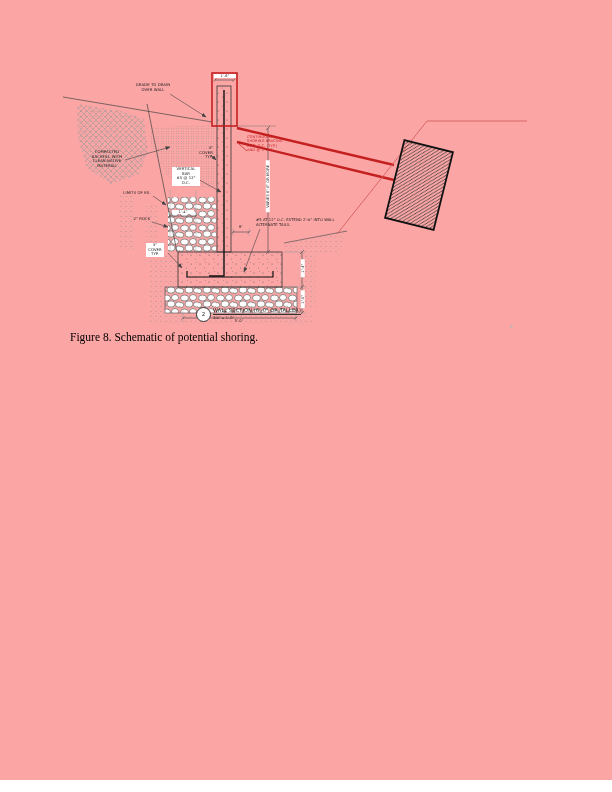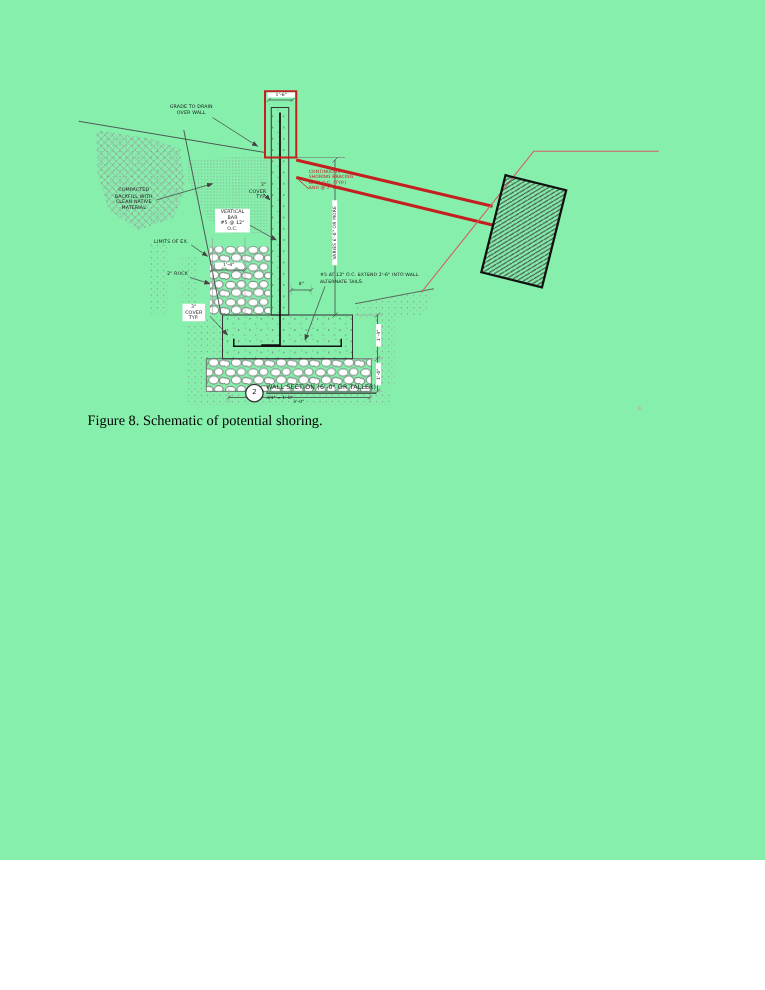--- a/index.html
+++ b/index.html
@@ -1,16 +1,16 @@
 <!DOCTYPE html>
 <html><head>
 <meta charset="utf-8">
 <style>
   html,body{margin:0;padding:0;background:#ffffff;}
-  .page{position:relative;width:612px;height:688px;background:#86efac;overflow:hidden;
+  .page{position:relative;width:612px;height:780px;background:#fca5a5;overflow:hidden;
         font-family:"DejaVu Sans",sans-serif;}
   .drawing{position:absolute;left:0;top:0;width:612px;height:792px;}
   svg.linework{position:absolute;left:0;top:0;}
   .lbl{position:absolute;font-size:3.8px;line-height:1.25;color:#1c1c1c;
        white-space:pre-line;text-align:center;letter-spacing:0.1px;}
   .lbl.left{text-align:left;}
   .lbl.right{text-align:right;}
   .lbl.red{color:#c42020;font-size:3.6px;}
   .lbl.dim{font-size:3.6px;}
   .lbl.bg{background:#fff;}

